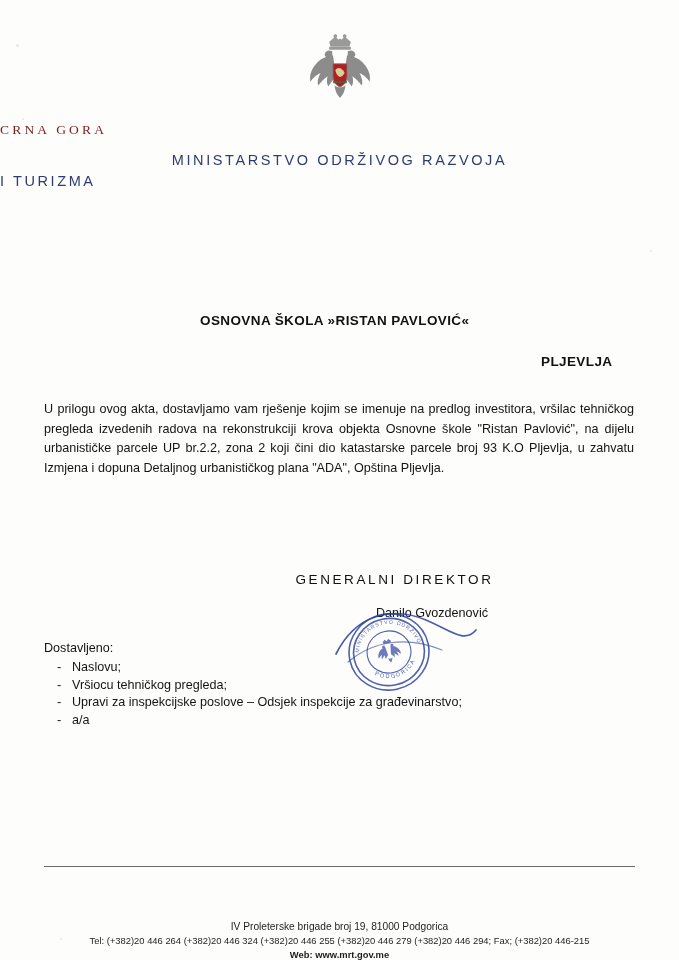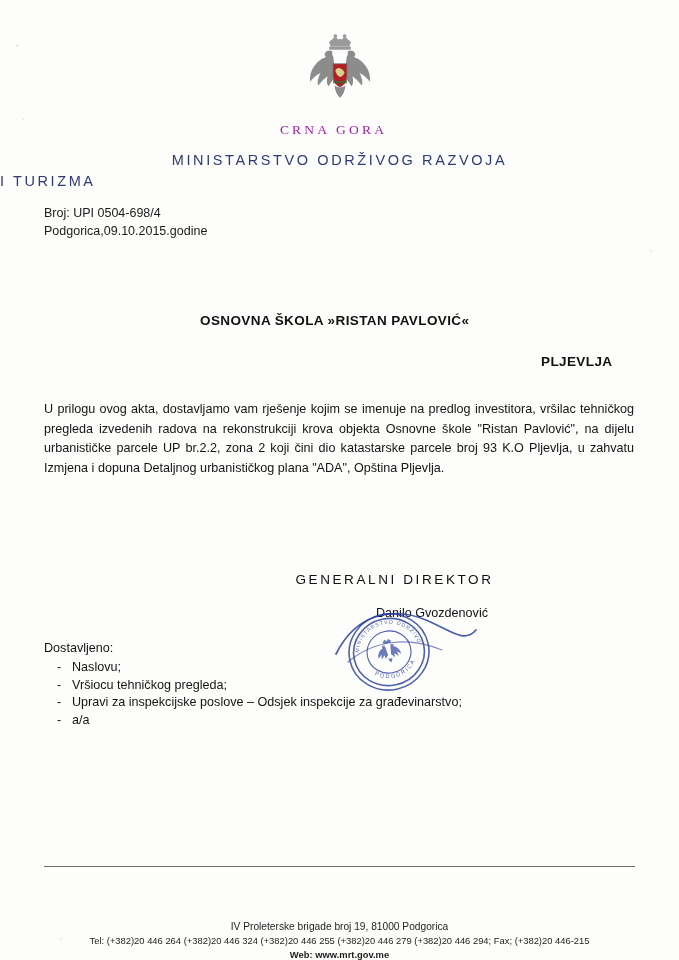--- a/index.html
+++ b/index.html
@@ -40,24 +40,24 @@
   }
   .crest {
     width: 78px;
     height: 72px;
   }
 
   .country {
     position: absolute;
     left: 0; right: 12px;
     top: 122px;
-    text-align: center;
+    text-align: left;
     font-size: 13.5px;
     letter-spacing: 3.2px;
-    color: #a21caf;
+    color: #7f1d1d;
     font-family: "Liberation Serif", serif;
   }
   .ministry1 {
     position: absolute;
     left: 0; right: 0;
     top: 152px;
     text-align: center;
     font-size: 14.5px;
     letter-spacing: 2.6px;
     color: #2f3b73;
@@ -233,24 +233,20 @@
       <path d="M41 38 h18 v16 q0 10 -9 14 q-9 -4 -9 -14 Z" fill="#b01f24" stroke="#7d7d7d" stroke-width="1"></path>
       <path d="M44 46 q3 -4 7 -2 q4 2 5 6 q-2 4 -6 5 q-5 -2 -6 -9 Z" fill="#d8cf8e"></path>
       <rect x="41" y="60" width="18" height="3" fill="#3b6b3b" opacity=".8"></rect>
     </svg>
   </div>
 
   <div class="country">CRNA GORA</div>
   <div class="ministry1">MINISTARSTVO ODRŽIVOG RAZVOJA</div>
   <div class="ministry2">I TURIZMA</div>
 
-  <div class="refblock">
-    <div>Broj: UPI 0504-698/4</div>
-    <div>Podgorica,09.10.2015.godine</div>
-  </div>
 
   <div class="addressee">OSNOVNA ŠKOLA »RISTAN PAVLOVIĆ«</div>
   <div class="city">PLJEVLJA</div>
 
   <div class="body-text">U prilogu ovog akta, dostavljamo vam rješenje kojim se imenuje na predlog investitora, vršilac tehničkog pregleda izvedenih radova na rekonstrukciji krova objekta Osnovne škole "Ristan Pavlović", na dijelu urbanističke parcele UP br.2.2, zona 2 koji čini dio katastarske parcele broj 93 K.O Pljevlja, u zahvatu Izmjena i dopuna Detaljnog urbanističkog plana "ADA", Opština Pljevlja.</div>
 
   <div class="director-title">GENERALNI DIREKTOR</div>
   <div class="director-name">Danilo Gvozdenović</div>
 
   <svg class="stamp" viewBox="0 0 112 82">

